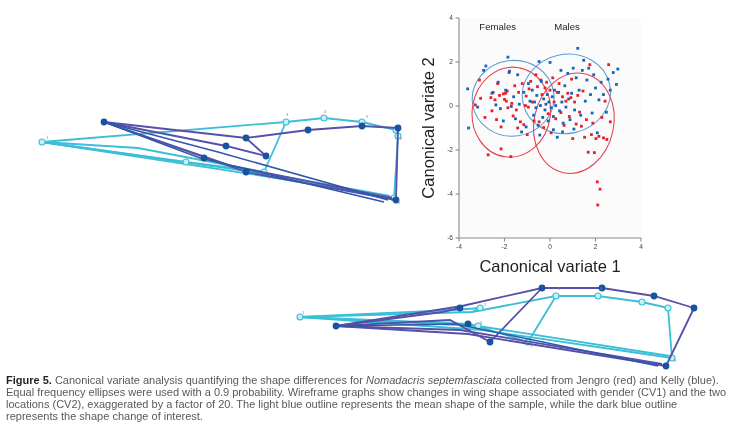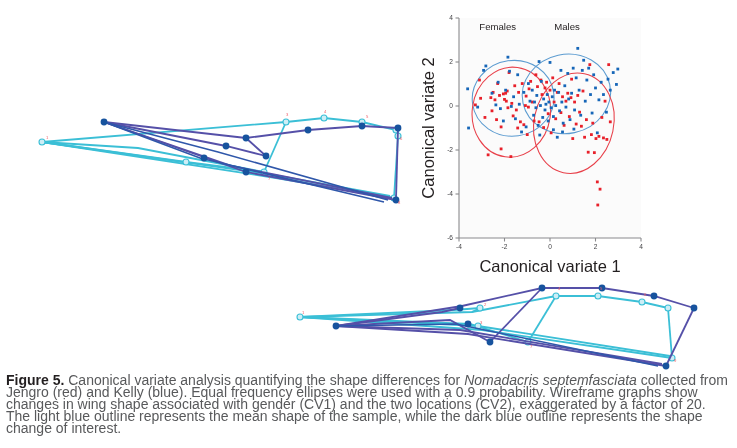--- a/index.html
+++ b/index.html
@@ -20,21 +20,21 @@
   #scatter-panel svg{display:block;width:100%;height:100%;overflow:visible;}
 
   .axis-line{stroke:#8a8a8d;stroke-width:1.1;fill:none;}
   .tick-line{stroke:#8a8a8d;stroke-width:1.1;}
   .tick-label{fill:#3f3f42;font-size:6.6px;font-family:"Liberation Sans",sans-serif;}
   .axis-title{fill:#231f20;font-size:16.5px;font-family:"Liberation Sans",sans-serif;}
   .group-label{fill:#231f20;font-size:9.6px;font-family:"Liberation Sans",sans-serif;}
 
   
   #caption{position:absolute;left:6px;top:374px;width:725px;
-           font-size:14px;line-height:12.1px;color:#58595b;
+           font-size:11px;line-height:12.1px;color:#58595b;
            font-family:"Liberation Sans",sans-serif;text-align:left;}
   #caption b{color:#231f20;font-weight:bold;}
   #caption i{font-style:italic;}
 </style>
 </head>
 <body>
 
 <div id="figure-root">
 
   <div class="wireframe-panel" id="wireframe-cv1">

